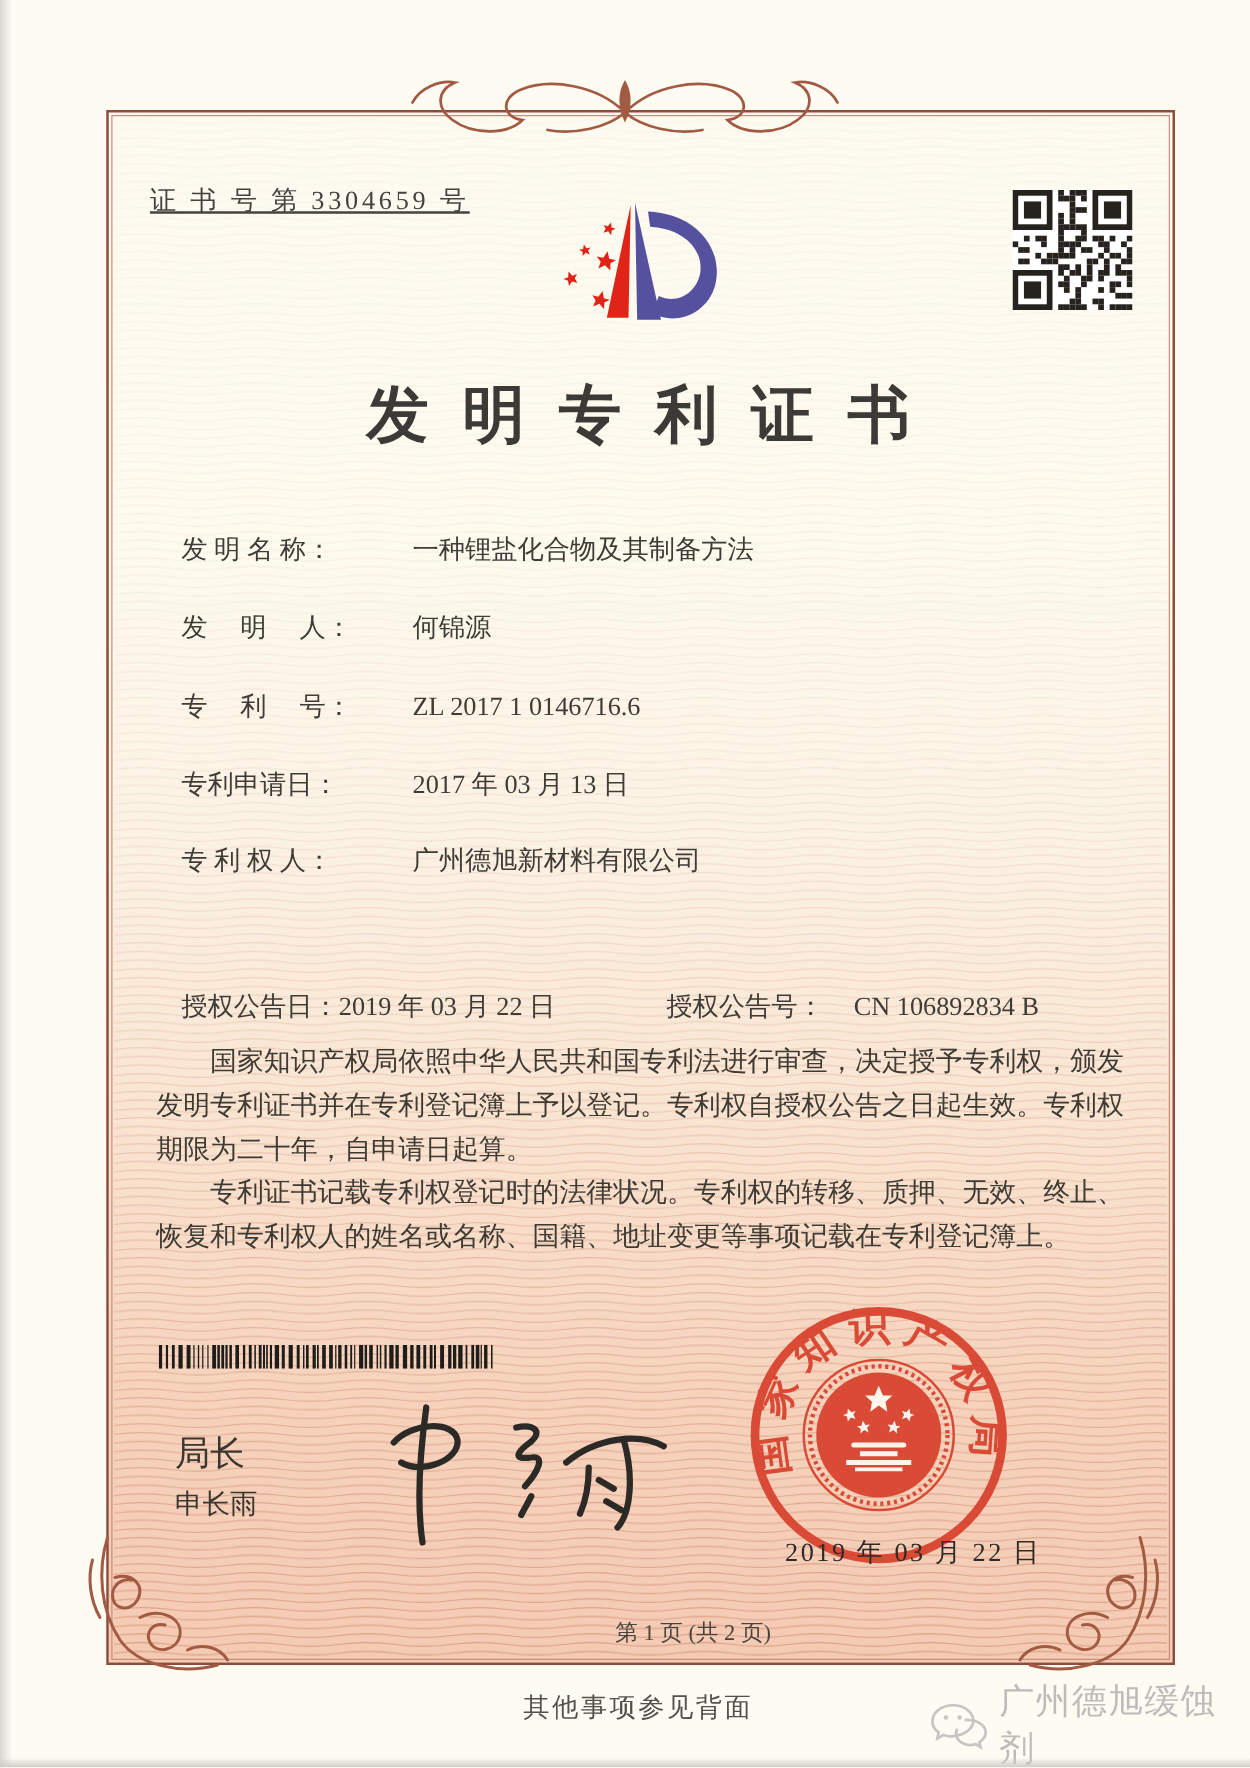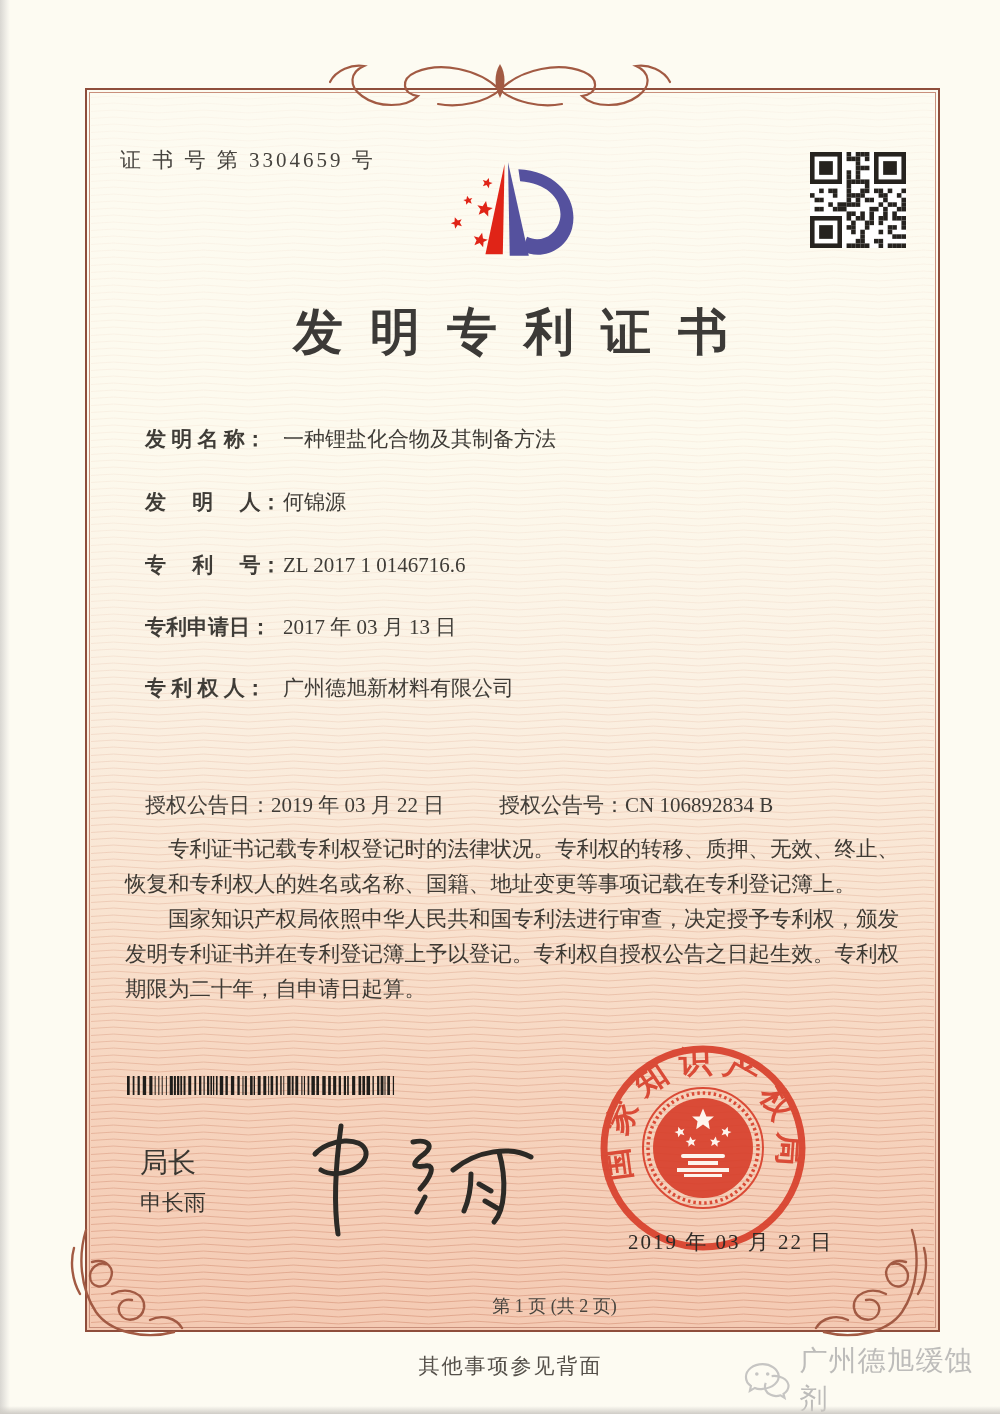--- a/index.html
+++ b/index.html
@@ -17,35 +17,35 @@
     -webkit-mask-image:linear-gradient(180deg,rgba(0,0,0,.10) 0%,rgba(0,0,0,.2) 40%,rgba(0,0,0,.55) 68%,#000 100%);
     mask-image:linear-gradient(180deg,rgba(0,0,0,.10) 0%,rgba(0,0,0,.2) 40%,rgba(0,0,0,.55) 68%,#000 100%);}
 
   
   .flourish-top{position:absolute;left:300px;top:50px;width:400px;height:76px;}
   .corner-orn{position:absolute;width:130px;height:120px;}
   .corner-bl{left:62px;top:1228px;}
   .corner-br{left:806px;top:1228px;transform:scaleX(-1);}
 
   
-  .cert-no{position:absolute;left:120px;top:146px;font-size:21px;letter-spacing:3px;color:#46433e;}
+  .cert-no{position:absolute;left:120px;top:146px;font-size:21px;letter-spacing:3px;color:#46433e;text-decoration:underline;}
   .logo{position:absolute;left:430px;top:140px;width:156px;height:152px;}
   .qr{position:absolute;left:810px;top:152px;width:96px;height:96px;background:#fff;}
   .title{position:absolute;left:85px;top:299px;width:851px;text-align:center;
     font-size:50px;font-weight:700;color:#3c3a37;letter-spacing:27px;padding-left:27px;box-sizing:border-box;}
 
   
   .fields{position:absolute;left:145px;top:424px;width:765px;font-size:21px;color:#3f3c37;}
   .frow{position:absolute;left:0;display:flex;line-height:30px;}
-  .frow .lab{flex:0 0 138px;white-space:nowrap;font-weight:bold;}
-  .frow .val{white-space:nowrap;}
+  .frow .lab{flex:0 0 138px;white-space:nowrap;}
+  .frow .val{white-space:nowrap;margin-left:47px;}
   .frow.addr .val{white-space:normal;width:612px;line-height:33px;}
   .r0{top:0px}.r1{top:63px}.r2{top:126px}.r3{top:188px}.r4{top:249px}.r5{top:303px}
   .grant-row{position:absolute;top:366px;left:0;width:765px;display:flex;line-height:30px;}
-  .grant-row .g2{position:absolute;left:354px;display:flex;}
+  .grant-row .g2{position:absolute;left:388px;display:flex;gap:24px;}
 
   
   .body-text{position:absolute;left:125px;top:832px;width:780px;font-size:21.5px;line-height:35px;color:#3e3a34;}
   .body-text p{margin:0;text-indent:2em;}
 
   
   .barcode{position:absolute;left:127px;top:1076px;width:268px;height:19px;}
   .signer-title{position:absolute;left:140px;top:1144px;font-size:28px;color:#3a3731;font-family:"Liberation Sans","DejaVu Sans",sans-serif;}
   .signer-name{position:absolute;left:140px;top:1188px;font-size:22px;color:#3a3731;font-family:Liberation Sans, sans-serif;}
   .signature{position:absolute;left:295px;top:1102px;width:250px;height:140px;}
@@ -280,22 +280,22 @@
       <span class="lab">授权公告日：</span>
       <span class="val">2019 年 03 月 22 日</span>
       <span class="g2">
         <span class="lab">授权公告号：</span>
         <span class="val">CN 106892834 B</span>
       </span>
     </div>
   </div>
 
   <div class="body-text">
+    <p>国家知识产权局依照中华人民共和国专利法进行审查，决定授予专利权，颁发发明专利证书并在专利登记簿上予以登记。专利权自授权公告之日起生效。专利权期限为二十年，自申请日起算。</p>
     <p>专利证书记载专利权登记时的法律状况。专利权的转移、质押、无效、终止、恢复和专利权人的姓名或名称、国籍、地址变更等事项记载在专利登记簿上。</p>
-    <p>国家知识产权局依照中华人民共和国专利法进行审查，决定授予专利权，颁发发明专利证书并在专利登记簿上予以登记。专利权自授权公告之日起生效。专利权期限为二十年，自申请日起算。</p>
   </div>
 
   <svg class="barcode" viewBox="0 0 268 19" preserveAspectRatio="none" xmlns="http://www.w3.org/2000/svg">
       <rect x="0.00" y="0" width="2.69" height="19" fill="#1f1d1a"></rect>
       <rect x="5.70" y="0" width="1.75" height="19" fill="#1f1d1a"></rect>
       <rect x="10.56" y="0" width="2.20" height="19" fill="#1f1d1a"></rect>
       <rect x="15.76" y="0" width="3.39" height="19" fill="#1f1d1a"></rect>
       <rect x="22.29" y="0" width="3.15" height="19" fill="#1f1d1a"></rect>
       <rect x="27.66" y="0" width="1.00" height="19" fill="#1f1d1a"></rect>
       <rect x="31.25" y="0" width="1.12" height="19" fill="#1f1d1a"></rect>

